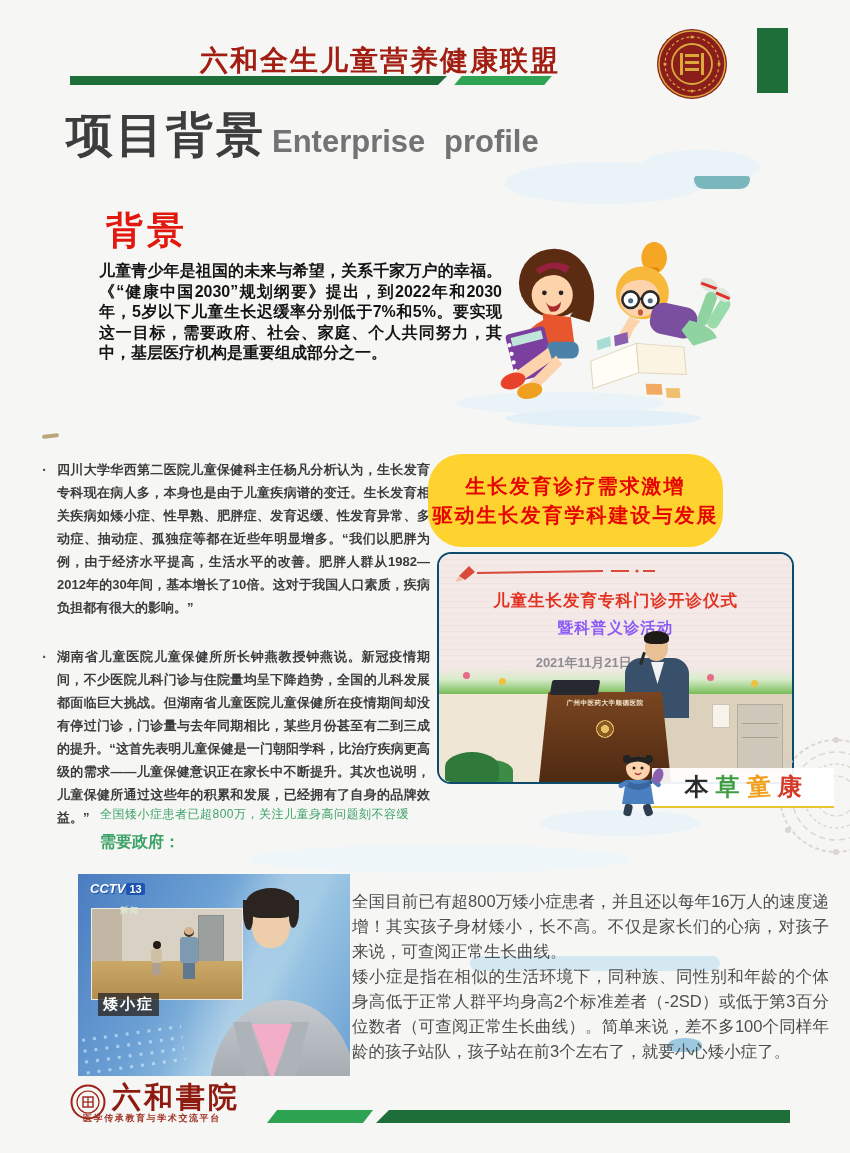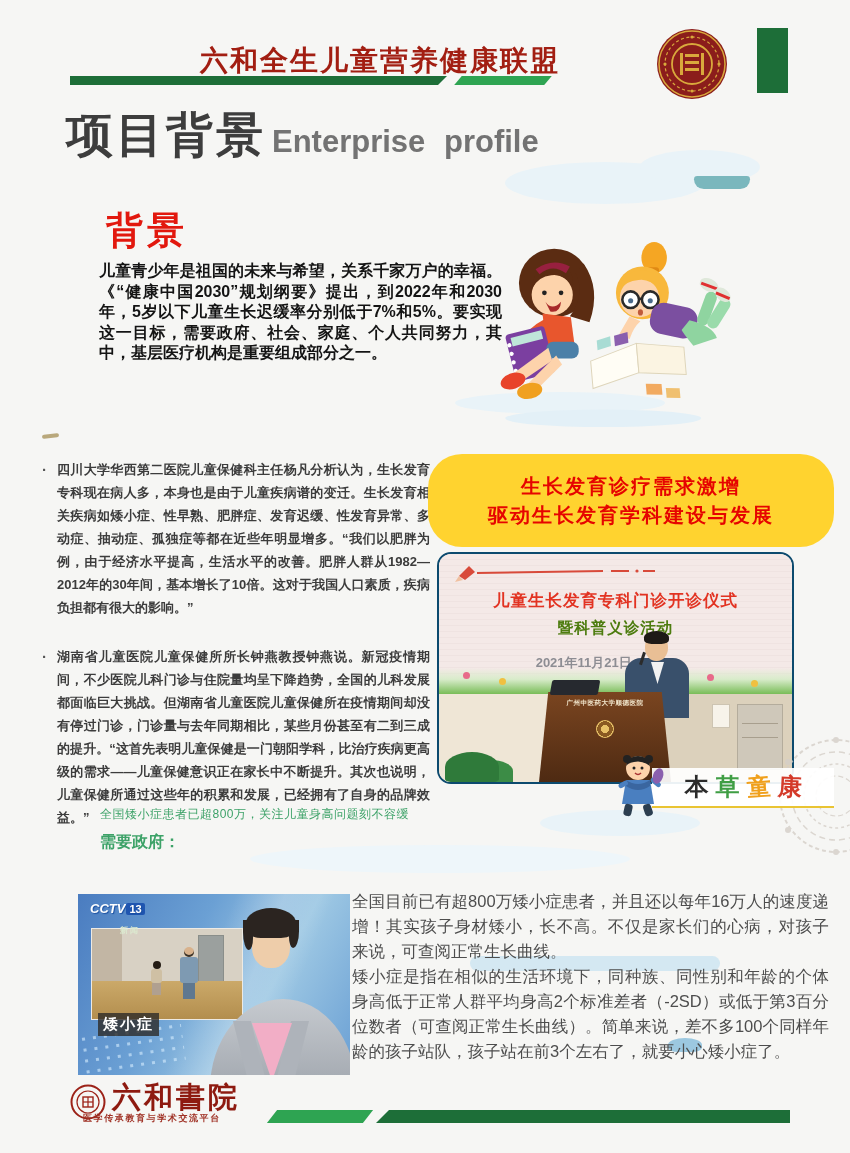--- a/index.html
+++ b/index.html
@@ -33,32 +33,32 @@
   .kids-illustration{position:absolute;left:494px;top:236px;z-index:2;}
 
   
   .quote{position:absolute;width:388px;display:flex;gap:10px;z-index:2;}
   .quote .bullet{color:#555;font-size:15px;line-height:23px;font-weight:bold;}
   .quote .qtext{font-size:13px;font-weight:600;color:#3c3c3c;line-height:23px;text-align:justify;}
   #quote1{left:42px;top:458px;}
   #quote2{left:42px;top:645px;}
 
   
-  .highlight-box{position:absolute;left:428px;top:454px;width:406px;height:93px;background:#ffd32f;
+  .highlight-box{position:absolute;left:428px;top:454px;width:295px;height:93px;background:#ffd32f;
     border-radius:34px;display:flex;flex-direction:column;justify-content:center;align-items:center;z-index:2;}
   .highlight-box .hl{color:#e60400;font-weight:bold;font-size:20px;letter-spacing:2px;line-height:29px;}
 
   
   .photo-card{position:absolute;left:437px;top:552px;width:353px;height:228px;border-radius:14px;
     background:#f6ece9;border:2px solid #0c4a6e;overflow:hidden;z-index:2;}
   .ph-screen{position:absolute;left:0;top:0;right:0;height:140px;
     background:repeating-linear-gradient(180deg,#f4e9e7 0 5px,#efe3e1 5px 6px);}
   .ph-doodle{position:absolute;left:14px;top:8px;width:220px;height:22px;}
   .ph-t1{position:absolute;left:0;top:36px;width:100%;text-align:center;color:#e23322;font-weight:bold;font-size:16.5px;letter-spacing:1px;}
-  .ph-t2{position:absolute;left:0;top:64px;width:100%;text-align:center;color:#4d7c0f;font-weight:bold;font-size:15.5px;letter-spacing:1px;}
+  .ph-t2{position:absolute;left:0;top:64px;width:100%;text-align:center;color:#8b5cf6;font-weight:bold;font-size:15.5px;letter-spacing:1px;}
   .ph-date{position:absolute;left:0;top:100px;width:82%;text-align:center;color:#8d8d93;font-weight:bold;font-size:13px;}
   .ph-grass{position:absolute;left:0;top:114px;right:0;height:28px;
     background:linear-gradient(180deg,rgba(255,255,255,0) 0,#d9eccb 40%,#6cb648 100%);}
   .ph-flower{position:absolute;width:7px;height:7px;border-radius:50%;}
   .ph-room{position:absolute;left:0;top:140px;right:0;bottom:0;
     background:linear-gradient(90deg,#efe6d6 0 62%,#dcd1bc 62% 100%);}
   .ph-cabinet{position:absolute;right:9px;top:150px;width:44px;height:64px;background:#cfc8ba;border:1px solid #b4ac9c;}
   .ph-cabinet:before{content:"";position:absolute;left:4px;right:4px;top:18px;height:1px;background:#a89f8e;box-shadow:0 14px 0 #a89f8e;}
   .ph-poster{position:absolute;right:62px;top:150px;width:16px;height:22px;background:#f7f3ea;border:1px solid #cdc4b2;}
   .ph-plant{position:absolute;left:6px;bottom:0;width:54px;height:30px;background:#2f7a3a;
@@ -80,21 +80,21 @@
   .wm-band{position:absolute;left:652px;top:768px;width:182px;height:38px;background:rgba(255,255,255,.92);
     border-bottom:2px solid #e9c433;display:flex;align-items:center;justify-content:center;gap:7px;z-index:3;}
   .wm-band span{font-size:24px;font-weight:bold;font-family:"DejaVu Serif",serif;}
   .wm-c1{color:#2b2b2b;} .wm-c2{color:#3f9e44;} .wm-c3{color:#f0a01c;transform:rotate(-4deg);} .wm-c4{color:#d43a2a;transform:rotate(3deg);}
   .wm-mascot{position:absolute;left:612px;top:752px;z-index:4;}
   .lace{position:absolute;left:758px;top:732px;z-index:2;opacity:.8;}
 
   
   .cctv-label{position:absolute;left:100px;top:832px;font-size:16px;font-weight:bold;color:#3da268;z-index:2;}
   .cctv-headline{position:absolute;left:100px;top:806px;font-size:12px;font-weight:normal;color:#3da268;letter-spacing:.5px;z-index:2;}
-  .cctv-card{position:absolute;left:78px;top:894px;width:272px;height:181px;overflow:hidden;z-index:2;
+  .cctv-card{position:absolute;left:78px;top:874px;width:272px;height:202px;overflow:hidden;z-index:2;
     background:linear-gradient(118deg,#4a7cc0 0%,#6ba0d4 38%,#9fc9e4 66%,#6ba0d4 100%);text-align:right;}
   .cctv-streak{position:absolute;left:46%;top:-30%;width:34%;height:160%;transform:rotate(22deg);
     background:linear-gradient(90deg,rgba(255,255,255,0) 0,rgba(255,255,255,.22) 50%,rgba(255,255,255,0) 100%);}
   .cctv-logo{position:absolute;left:12px;top:7px;color:#fff;font-weight:bold;font-style:italic;font-size:13px;
     text-shadow:1px 1px 1px #1a4fa0;}
   .cctv-num{display:inline-block;font-style:normal;background:#1f55b0;border-radius:2px;padding:0 3px;font-size:11px;margin-left:1px;}
   .cctv-sub{position:absolute;left:30px;top:24px;color:#dcead0;font-size:8px;font-weight:bold;letter-spacing:2px;font-style:normal;text-shadow:none;}
   .cctv-inset{position:absolute;left:13px;top:34px;width:150px;height:90px;background:#d8d1c4;border:1px solid rgba(255,255,255,.55);}
   .hall-floor{position:absolute;left:0;bottom:0;right:0;height:38px;background:linear-gradient(180deg,#cba969,#b38e4e);}
   .hall-wall-l{position:absolute;left:0;top:0;width:30px;height:58px;background:#c2b6a4;}

